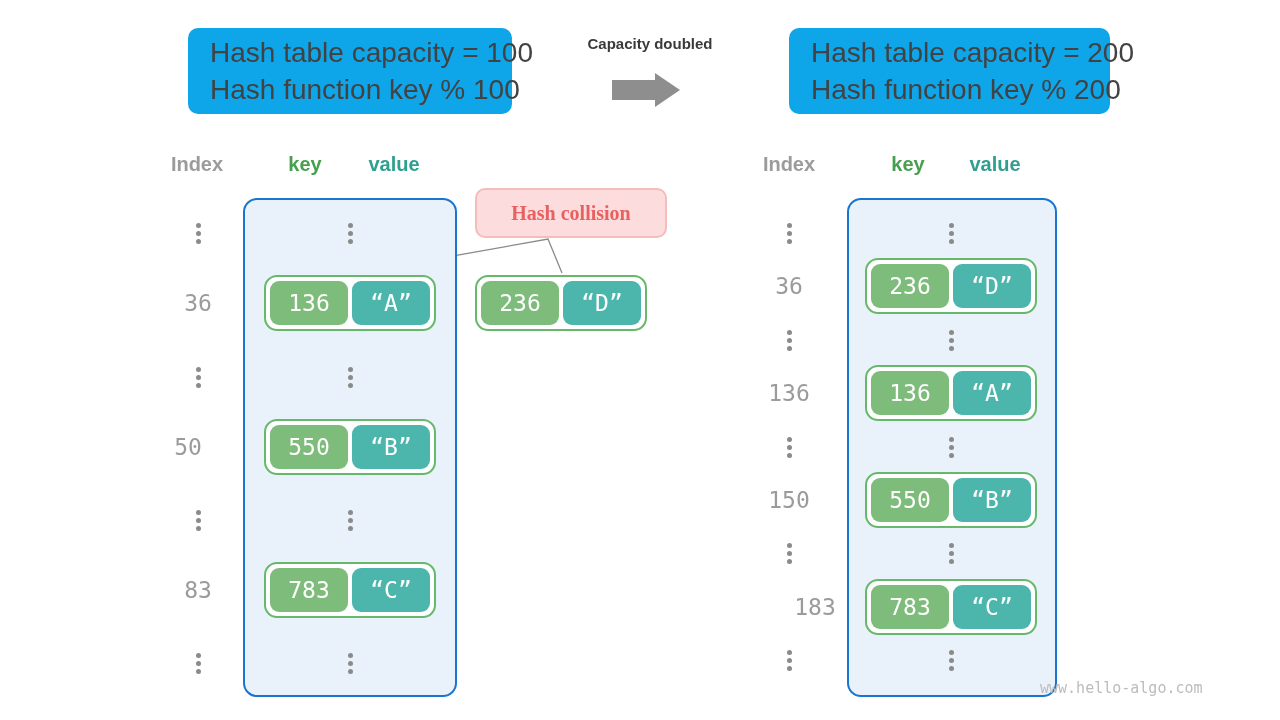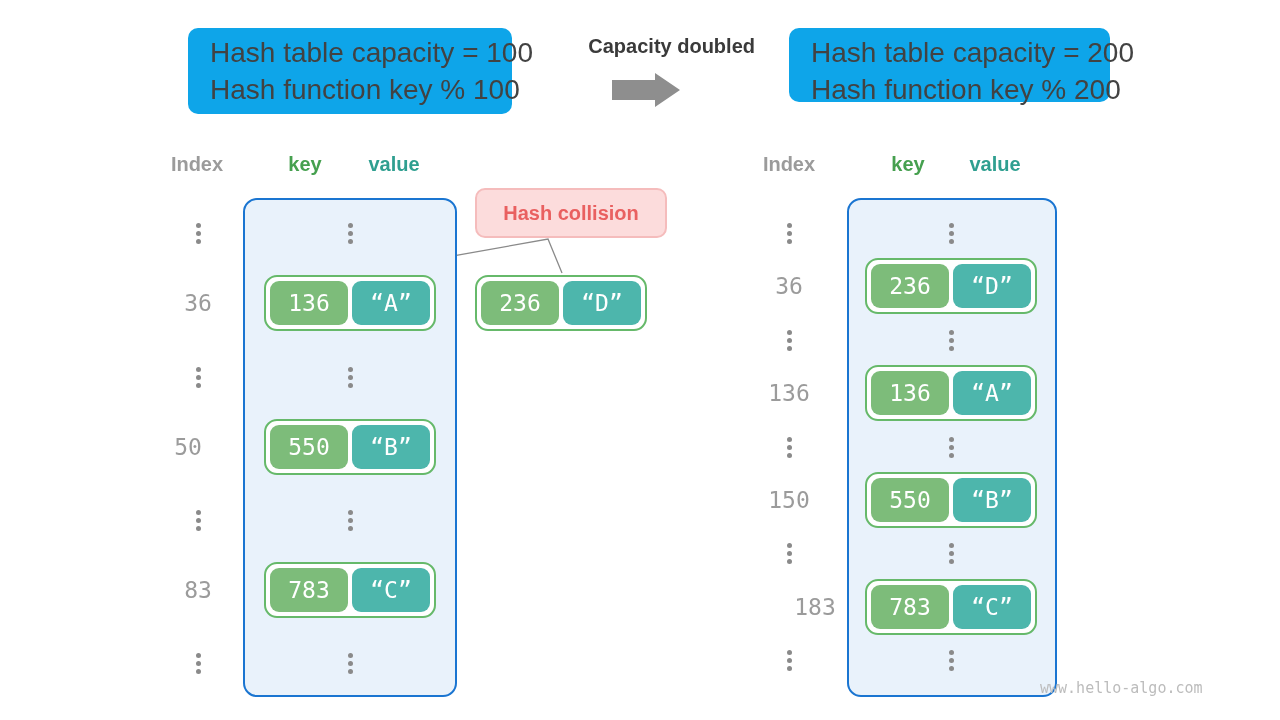--- a/index.html
+++ b/index.html
@@ -10,21 +10,21 @@
   .abs{position:absolute;}
 
   
   .info-box{
     background:#0ea5e9;border-radius:10px;color:#424242;
     font-size:28px;line-height:37px;padding-top:6px;box-sizing:border-box;
   }
   .info-box .line{padding-left:22px;white-space:nowrap;}
 
   
-  .transition-label{font-size:20px;font-weight:bold;color:#3a3a3a;text-align:right;white-space:nowrap;}
+  .transition-label{font-size:15px;font-weight:bold;color:#3a3a3a;text-align:center;white-space:nowrap;}
 
   
   .col-header{font-size:20px;font-weight:bold;text-align:center;width:60px;height:28px;line-height:28px;}
   .h-index{color:#9b9b9b;}
   .h-key{color:#46a04f;}
   .h-value{color:#2f9f90;}
 
   
   .bucket{
     background:#e9f2fb;border:2.5px solid #1a75d1;border-radius:14px;box-sizing:border-box;
@@ -50,21 +50,21 @@
     width:78px;height:44px;border-radius:9px;display:flex;align-items:center;justify-content:center;
     color:#ffffff;font-family:"DejaVu Sans Mono",monospace;font-size:23px;white-space:nowrap;
   }
   .pair .kbox{background:#7dbc7a;}
   .pair .vbox{background:#4db6ac;}
 
   
   .collision-label{
     width:192px;height:50px;box-sizing:border-box;background:#fcdcdc;
     border:2px solid #f5bcbc;border-radius:10px;
-    color:#e96060;font-size:20px;font-weight:bold;text-align:center;line-height:46px;
+    color:#e96060;font-size:20px;font-weight:bold;text-align:center;line-height:46px;font-family:Liberation Serif, serif;
   }
 
   .watermark{
     width:200px;text-align:left;font-family:"DejaVu Sans Mono",monospace;
     font-size:15px;color:#bcbcbc;white-space:nowrap;
   }
   svg{display:block;}
 </style>
 </head>
 <body>
@@ -78,21 +78,21 @@
   <div class="abs info-box" style="left:188px;top:28px;width:324px;height:86px">
     <div class="line">Hash table capacity = 100</div>
     <div class="line">Hash function key % 100</div>
   </div>
 
   <div class="abs transition-label" style="left:545px;top:35px;width:210px">Capacity doubled</div>
   <svg class="abs" style="left:612px;top:73px" width="68" height="34">
     <polygon points="0,7 43,7 43,0 68,17 43,34 43,27 0,27" fill="#8e8e8e"></polygon>
   </svg>
 
-  <div class="abs info-box" style="left:789px;top:28px;width:321px;height:74px">
+  <div class="abs info-box" style="left:789px;top:28px;width:321px;height:86px">
     <div class="line">Hash table capacity = 200</div>
     <div class="line">Hash function key % 200</div>
   </div>
 
   <div class="abs col-header h-index" style="left:167px;top:150px">Index</div>
   <div class="abs col-header h-key" style="left:275px;top:150px">key</div>
   <div class="abs col-header h-value" style="left:364px;top:150px">value</div>
 
   <div class="abs bucket" style="left:243px;top:198px;width:214px;height:499px"></div>
 

